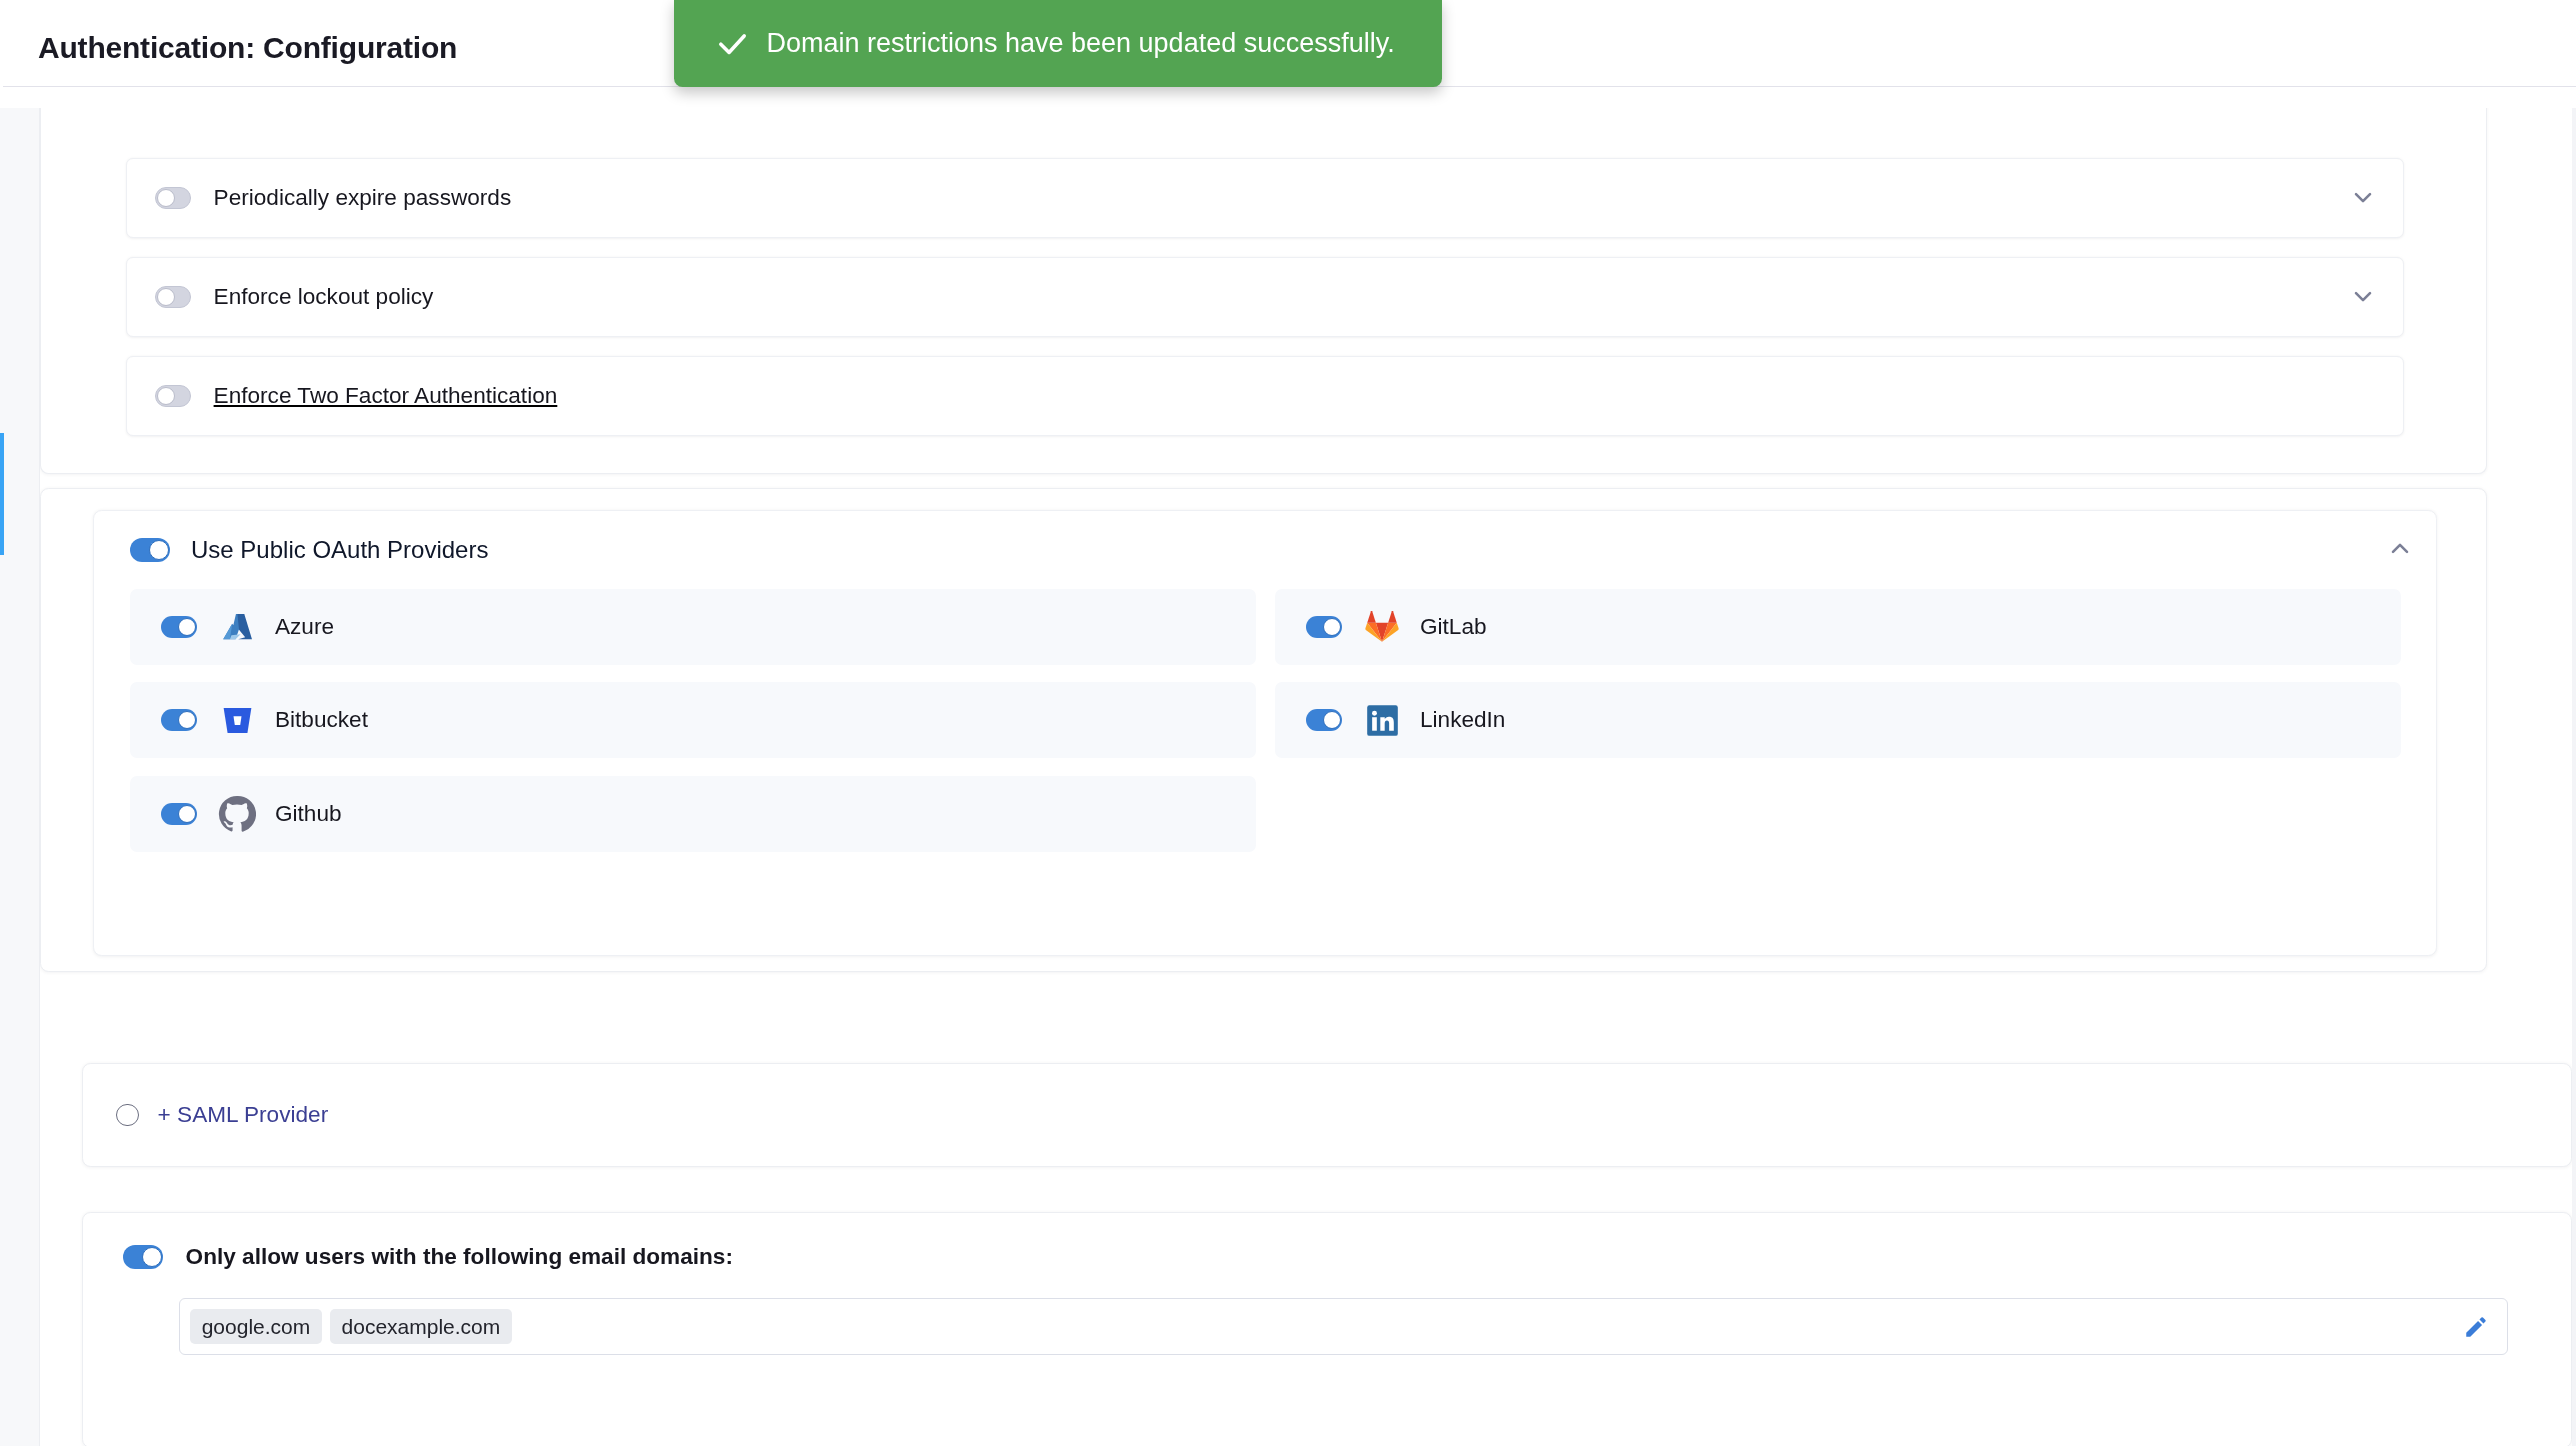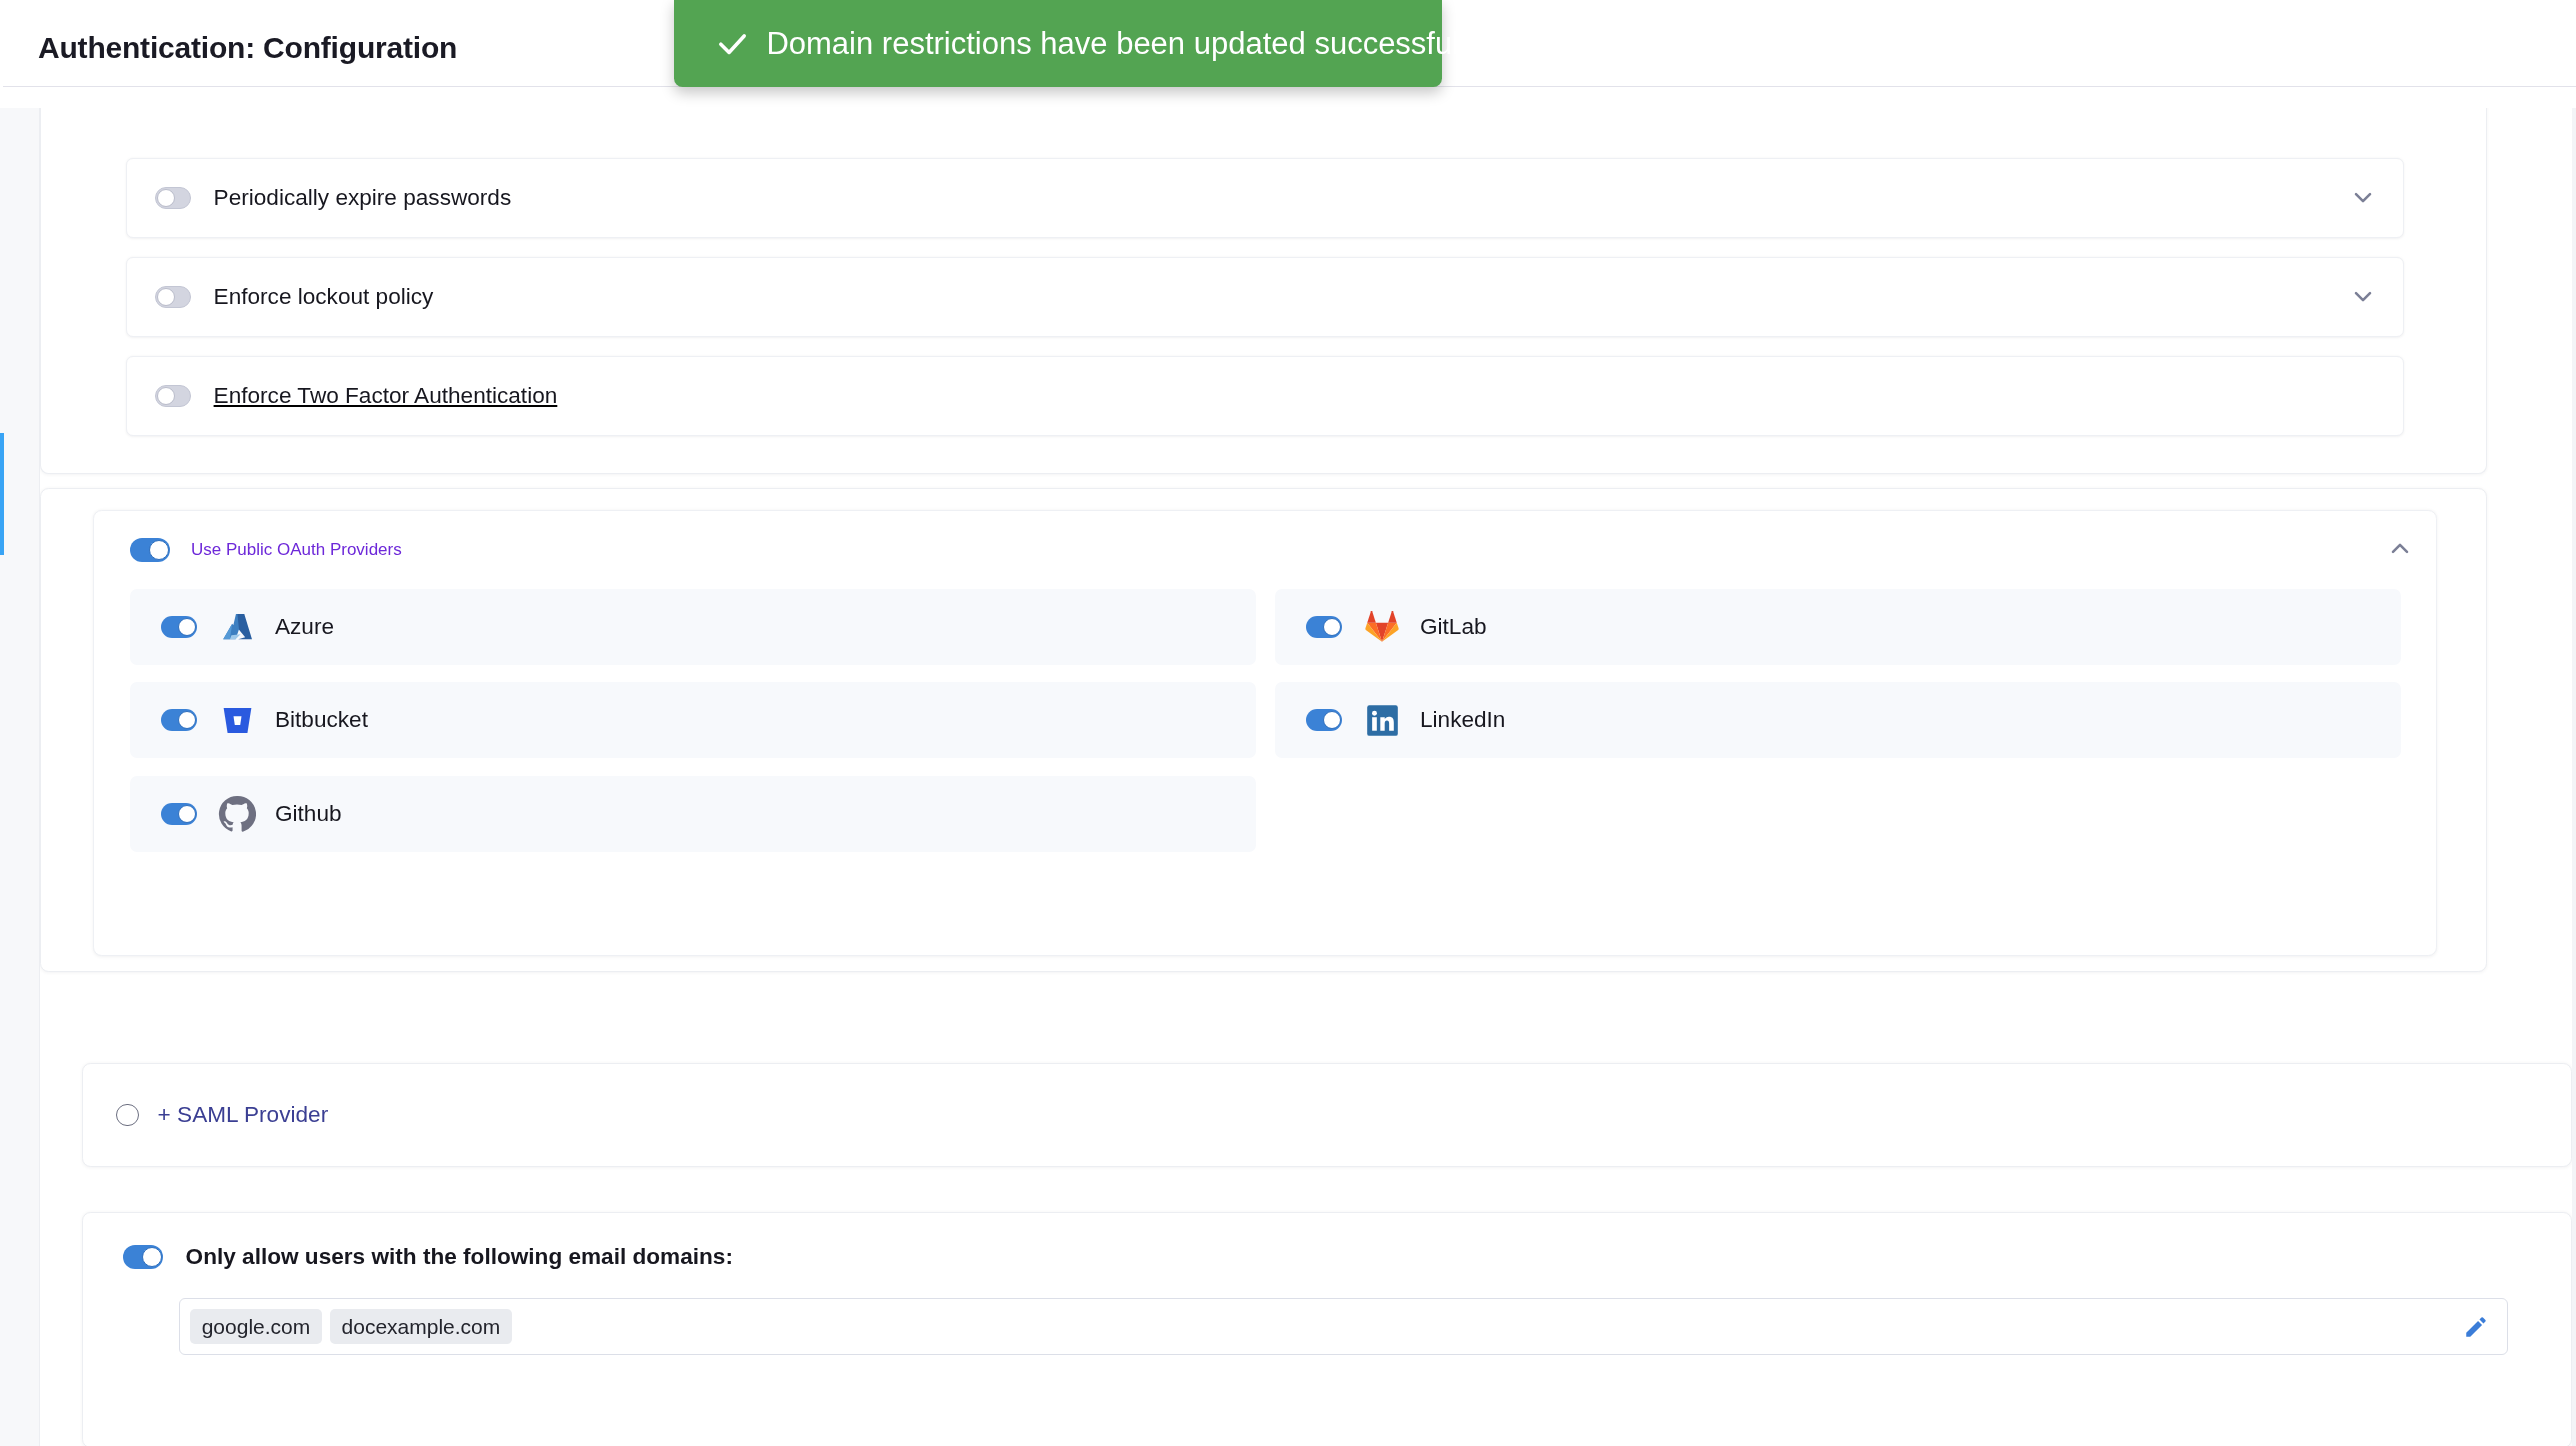--- a/index.html
+++ b/index.html
@@ -55,21 +55,21 @@
   }
   .toast-check {
     width: 33px;
     height: 33px;
     flex: 0 0 33px;
     position: relative;
   }
   .toast-check svg { display: block; }
   .toast-text {
     color: #ffffff;
-    font-size: 31px;
+    font-size: 27px;
     margin-left: 17.4px;
     white-space: nowrap;
   }
 
   
   .left-rail {
     position: absolute;
     left: 0; top: 108px;
     width: 40px;
     height: 1339px;
@@ -204,22 +204,22 @@
   .oauth-header {
     position: absolute;
     left: 0; top: 0;
     width: 2344px;
     height: 78px;
     display: flex;
     align-items: center;
     padding: 0 24px 0 36px;
   }
   .oauth-header .hdr-label {
-    font-size: 17px;
-    color: #6d28d9;
+    font-size: 24px;
+    color: #0f172a;
     margin-left: 21px;
     white-space: nowrap;
   }
 
   .provider-grid {
     position: absolute;
     left: 36px;
     top: 78px;
     width: 2271px;
     display: flex;

